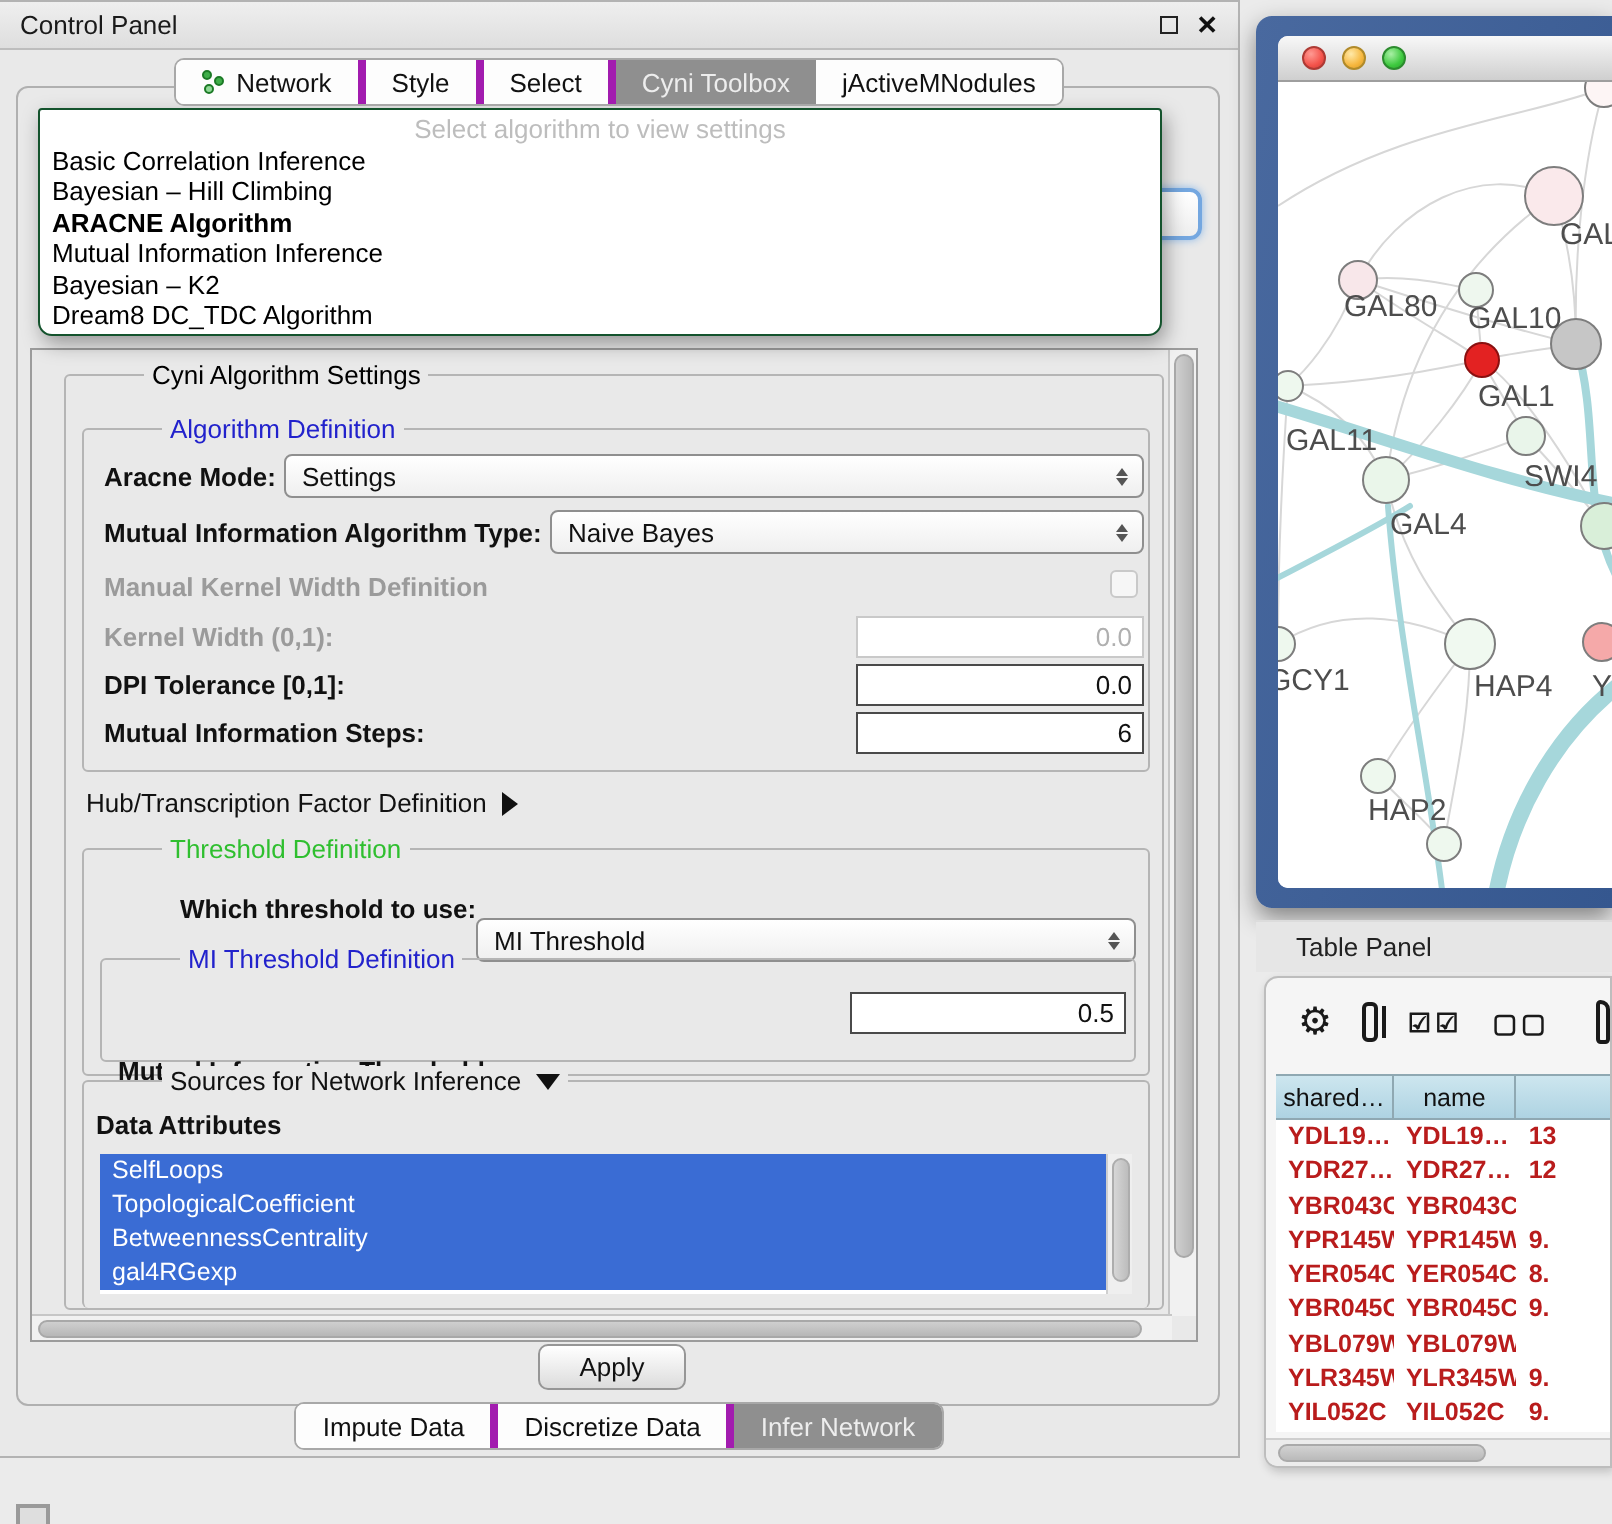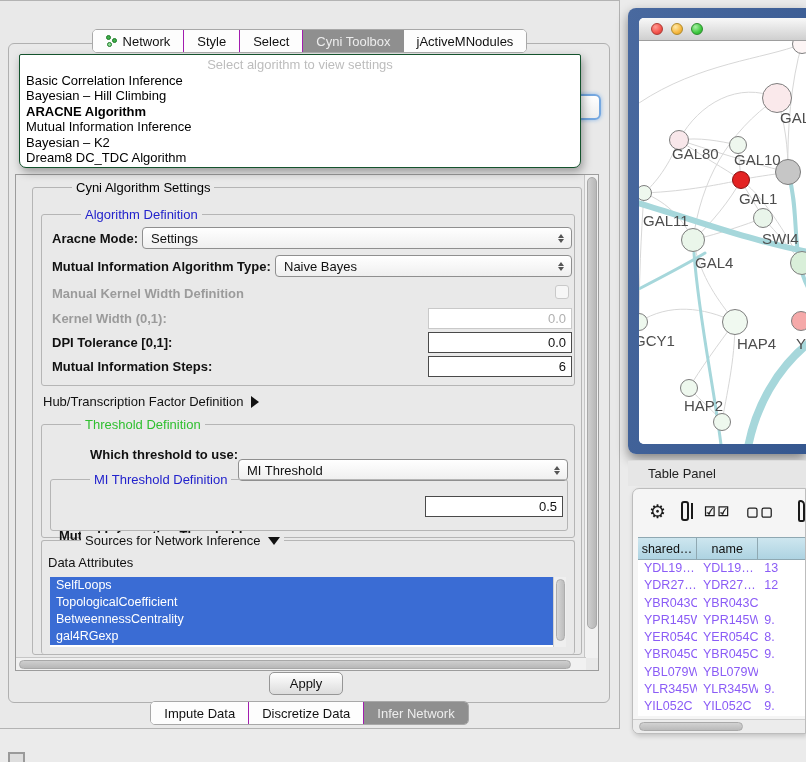--- a/index.html
+++ b/index.html
@@ -14,21 +14,21 @@
     display:flex; align-items:center; padding:0 10px; }
   .cp-title { font-size:13px; color:#1a1a1a; }
   .cp-titlebar-icons { margin-left:auto; display:flex; align-items:center; gap:9px; }
   .float-icon { width:9px; height:9px; border:1.5px solid #222; }
   .close-icon { font-size:13px; font-weight:bold; color:#111; line-height:1; }
 
   
   .tabbar { position:absolute; top:28px; left:0; width:100%; display:flex; justify-content:center; z-index:20; }
   .tabbar-inner { display:flex; background:#fdfdfd; border:1px solid #a8a8a8; border-radius:5px; overflow:hidden; height:24px; }
   .tab { display:flex; align-items:center; gap:5px; padding:0 13px; font-size:13px; color:#111;
-    border-right:1px solid #a21caf; background:#fdfdfd; }
+    border-right:4px solid #a21caf; background:#fdfdfd; }
   .tab:last-child { border-right:none; }
   .tab.selected { background:#8f8f8f; color:#ededed; border-right:none; }
   .net-icon { width:12px; height:12px; position:relative; }
   .net-icon i { position:absolute; width:5px; height:5px; border-radius:50%; background:#3fae49; border:1px solid #1c7a26; }
   .net-icon i:nth-child(1){ left:0; top:0; }
   .net-icon i:nth-child(2){ left:6px; top:3px; }
   .net-icon i:nth-child(3){ left:1px; top:7px; background:#8fd996; }
 
   .cp-content { position:absolute; left:8px; top:42px; width:602px; height:660px;
     border:1px solid #b0b0b0; border-radius:6px; background:#e9e9e9; }
@@ -84,21 +84,21 @@
 
   .hub-row { position:absolute; left:10px; top:206px; font-size:13px; color:#111; display:flex; align-items:center; gap:8px; }
   .tri-right { width:0; height:0; border-top:6px solid transparent; border-bottom:6px solid transparent; border-left:8px solid #111; }
   .tri-down { width:0; height:0; border-left:6px solid transparent; border-right:6px solid transparent; border-top:8px solid #111; display:inline-block; }
 
   .threshold-box { left:8px; top:236px; width:534px; height:114px; }
   .mithr-box { left:8px; top:54px; width:518px; height:52px; }
 
   .sources-box { left:8px; top:352px; width:534px; height:114px; border-bottom:none; }
   .sources-legend { display:flex; align-items:center; gap:7px; color:#111; }
-  .attr-label { position:absolute; left:6px; top:14px; font-size:13px; font-weight:normal; color:#111; }
+  .attr-label { position:absolute; left:6px; top:14px; font-size:13px; font-weight:bold; color:#111; }
   .attr-list { position:absolute; left:8px; top:36px; width:516px; height:70px; background:#fff; overflow:hidden; }
   .attr-item { height:17px; background:#3a6cd4; color:#fff; font-size:12.5px; line-height:17px; padding-left:6px; }
   .attr-vscroll { position:absolute; right:0; top:0; width:13px; height:70px; background:#efefef; border-left:1px solid #cfcfcf; }
   .attr-vscroll .thumb { position:absolute; left:1.5px; top:2px; width:9px; height:62px; border-radius:5px;
     background:linear-gradient(90deg,#d6d6d6,#bdbdbd); border:1px solid #adadad; }
 
   .apply-btn { position:absolute; left:260px; top:628px; width:74px; height:23px;
     background:linear-gradient(#ffffff,#dcdcdc); border:1px solid #969696; border-radius:5px;
     font-size:13px; color:#111; display:flex; align-items:center; justify-content:center; }
 
@@ -135,31 +135,38 @@
   .columns-icon::after { content:""; position:absolute; left:8px; top:0; width:2px; height:16px; background:#1a1a1a; }
   .check-glyph { font-size:13px; color:#1a1a1a; letter-spacing:2px; font-weight:bold; }
   .file-icon { width:18px; height:22px; border:2px solid #1a1a1a; border-radius:3px 6px 3px 3px; margin-left:8px; }
   .grid { position:absolute; left:5px; top:48px; width:169px; }
   .grid-header { display:flex; height:23px; background:linear-gradient(#cde6ef,#aed3e2);
     border-top:1px solid #8fa8b2; border-bottom:1px solid #8fa8b2; }
   .grid-header .cell { display:flex; align-items:center; justify-content:center; font-size:12.5px; color:#111;
     border-right:1px solid #8fa8b2; }
   .grid-body { background:#fff; }
   .grid-row { display:flex; height:17.3px; }
-  .grid-row .cell { font-size:12.5px; color:#8b5cf6; padding-left:6px; line-height:17.3px;
-    white-space:nowrap; overflow:hidden; }
+  .grid-row .cell { font-size:12.5px; color:#b91c1c; padding-left:6px; line-height:17.3px;
+    white-space:nowrap; overflow:hidden;font-weight:bold; }
   .c0 { width:73px; } .c1 { width:76px; } .c2 { width:60px; }
   .table-hscroll { position:absolute; left:0; bottom:0; width:174px; height:14px; background:#ececec; border-top:1px solid #cfcfcf; }
   .table-hscroll .thumb { position:absolute; left:6px; top:2px; width:104px; height:9px; border-radius:5px;
     background:linear-gradient(#d2d2d2,#bababa); border:1px solid #aaa; }
 </style>
 </head>
 <body>
 
 <div class="cp-window">
+  <div class="cp-titlebar">
+    <span class="cp-title">Control Panel</span>
+    <span class="cp-titlebar-icons">
+      <span class="float-icon"></span>
+      <span class="close-icon">✕</span>
+    </span>
+  </div>
 
   <div class="tabbar">
     <div class="tabbar-inner">
       <div class="tab">
         <span class="net-icon">
             <i></i>
             <i></i>
             <i></i>
           </span>
         <span>Network</span>

